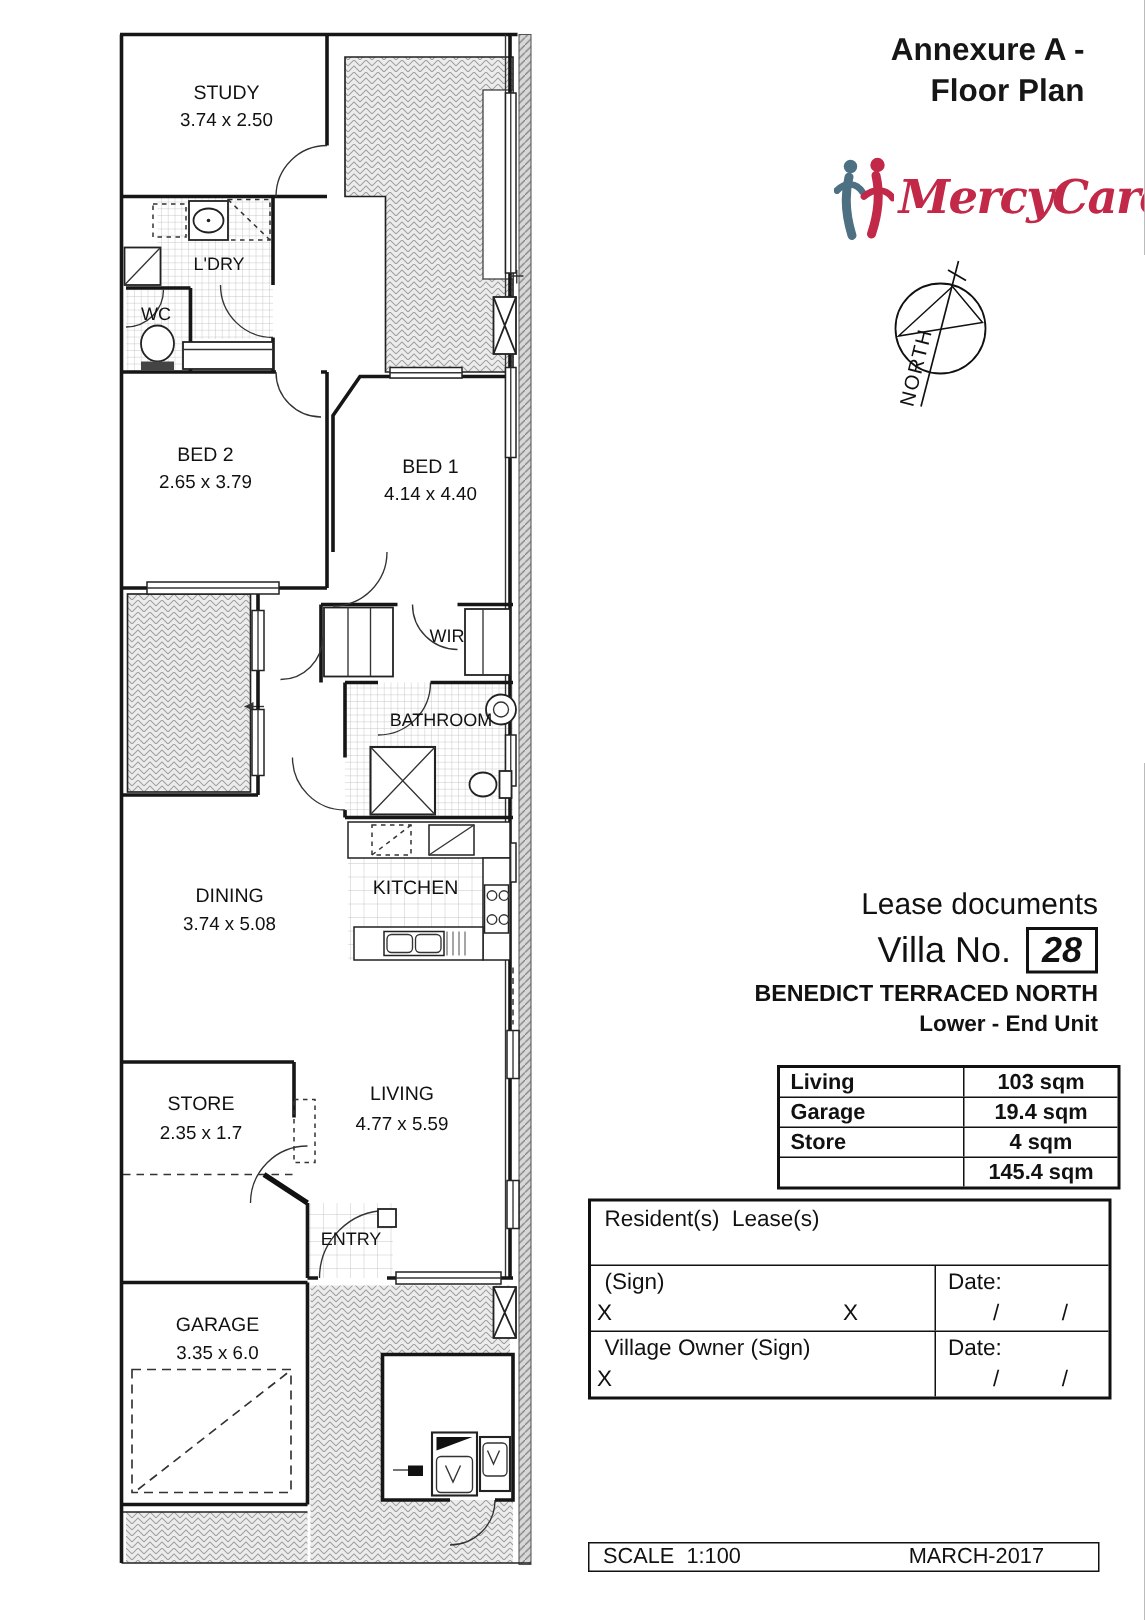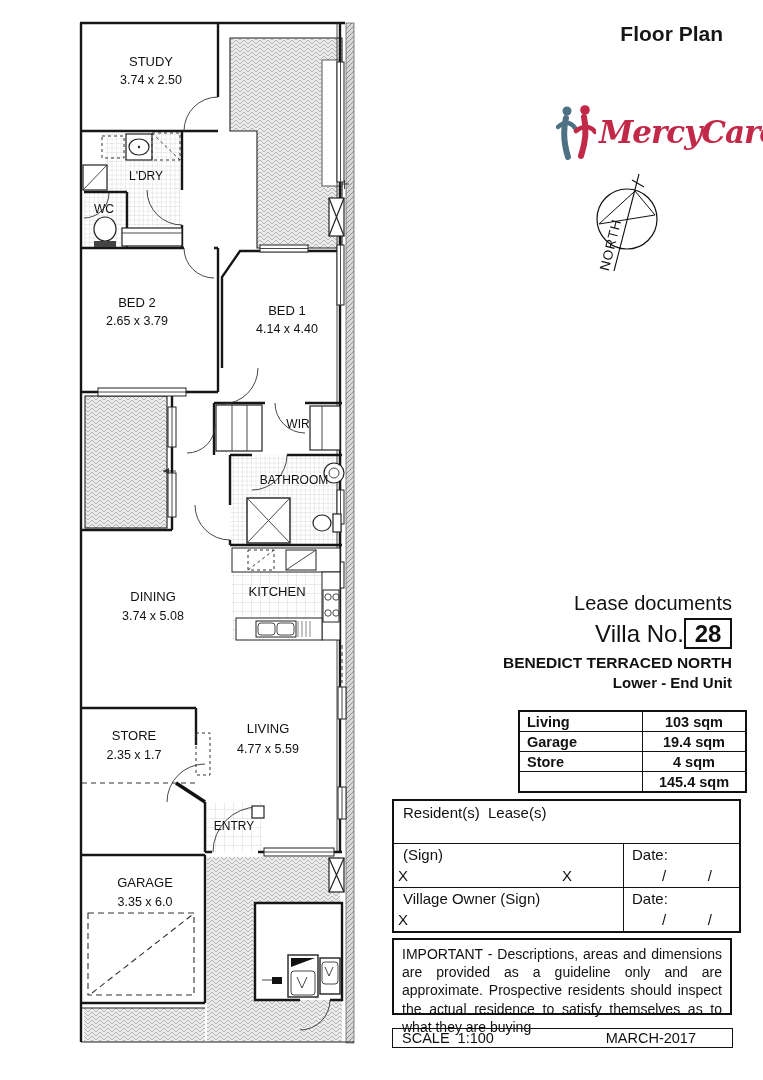--- a/index.html
+++ b/index.html
@@ -13,23 +13,23 @@
   .logo{position:absolute;left:556px;top:104px;display:flex;align-items:center;}
   .logo-text{font-family:"DejaVu Serif",serif;font-style:italic;font-weight:bold;
              font-size:31px;color:#c22847;margin-left:3px;letter-spacing:-1px;}
   
   .compass{position:absolute;left:588px;top:168px;}
   
   .lease{position:absolute;right:31px;top:592px;text-align:right;}
   .lease-heading{font-size:20px;}
   .villa-row{display:flex;justify-content:flex-end;align-items:center;margin-top:3px;}
   .villa-label{font-size:24px;}
-  .villa-box{border:2px solid #111;width:44px;height:27px;
+  .villa-box{border:2px solid #111;width:44px;height:27px;margin-left:10px;
              display:flex;align-items:center;justify-content:center;
-             font-size:24px;font-weight:bold;}
+             font-size:24px;font-weight:bold;font-style:italic;}
   .villa-name{font-size:15.5px;font-weight:bold;margin-top:5px;}
   .unit-type{font-size:15px;font-weight:bold;margin-top:2px;}
   
   .area{position:absolute;left:518px;top:710px;width:225px;border:2px solid #111;}
   .area-row{display:flex;height:19px;border-top:1.6px solid #111;}
   .area-row:first-child{border-top:none;}
   .area-label{width:115px;border-right:1.6px solid #111;font-weight:bold;font-size:14.5px;
               padding-left:7px;display:flex;align-items:center;}
   .area-value{flex:1;font-weight:bold;font-size:14.5px;display:flex;align-items:center;
               justify-content:center;}
@@ -283,20 +283,21 @@
       <text x="134" y="759" class="rd">2.35 x 1.7</text>
       <text x="268" y="733" class="rm">LIVING</text>
       <text x="268" y="753" class="rd">4.77 x 5.59</text>
       <text x="234" y="830" class="rs">ENTRY</text>
       <text x="145" y="887" class="rm">GARAGE</text>
       <text x="145" y="906" class="rd">3.35 x 6.0</text>
     </g>
   </svg>
 
   <div class="title">
+    <div>Annexure A -</div>
     <div>Floor Plan</div>
   </div>
 
   <div class="logo">
     <svg width="40" height="56" viewBox="0 0 40 56">
       <circle cx="11" cy="7" r="4.5" fill="#4e7083"></circle>
       <path d="M10,14 C7,26 8,40 12,53" stroke="#4e7083" stroke-width="6" stroke-linecap="round" fill="none"></path>
       <path d="M2,23 C8,17 15,18 19,24" stroke="#4e7083" stroke-width="4.5" stroke-linecap="round" fill="none"></path>
       <circle cx="29" cy="6" r="4.8" fill="#c22847"></circle>
       <path d="M28,13 C31,26 29,40 25,52" stroke="#c22847" stroke-width="6" stroke-linecap="round" fill="none"></path>
@@ -362,20 +363,19 @@
         <span>Village Owner (Sign)</span>
         <span class="sig-x1">X</span>
       </div>
       <div class="sig-cell-r">
         <span>Date:</span>
         <span class="sig-slash">/          /</span>
       </div>
     </div>
   </div>
 
-  <div class="imp">IMPORTANT - Descriptions, areas and dimensions are provided as a guideline only and are approximate. Prospective residents should inspect the actual residence to satisfy themselves as to what they are buying</div>
 
   <div class="scalebar">
     <span class="pre">SCALE  1:100</span>
     <span>MARCH-2017</span>
   </div>
 
 </div>
 
 </body></html>

